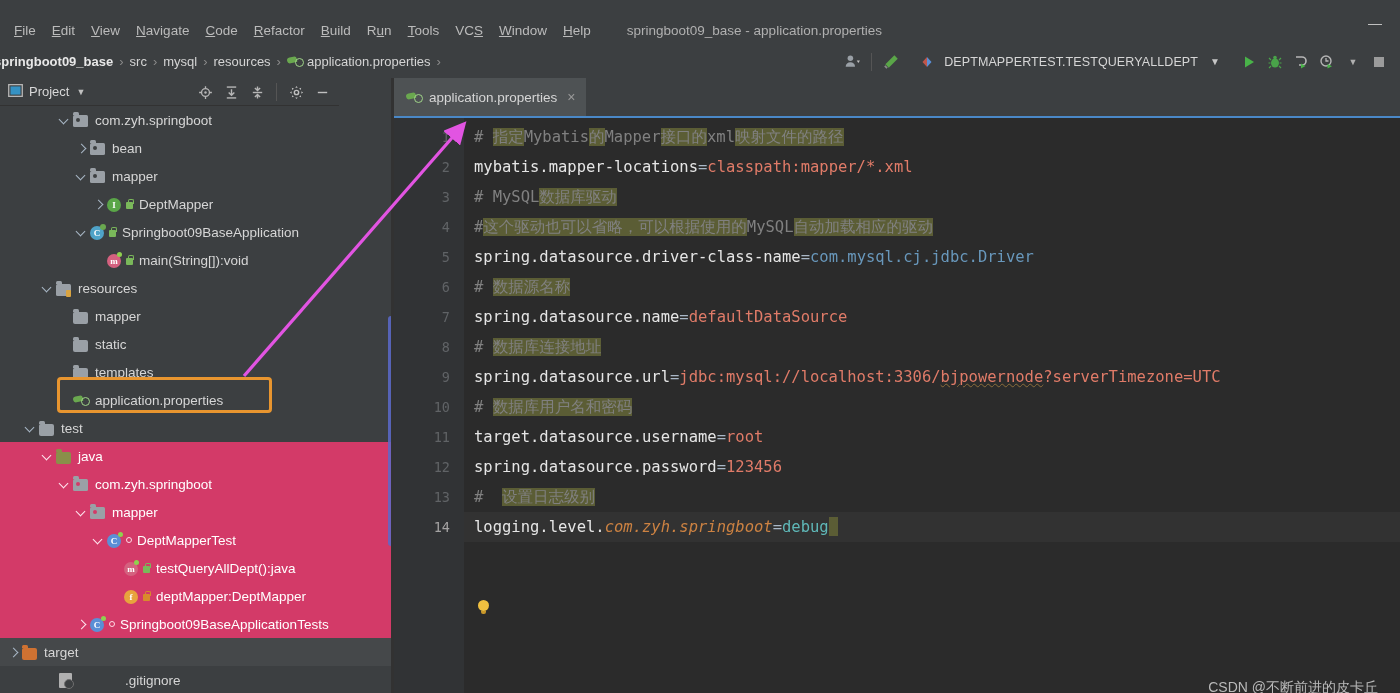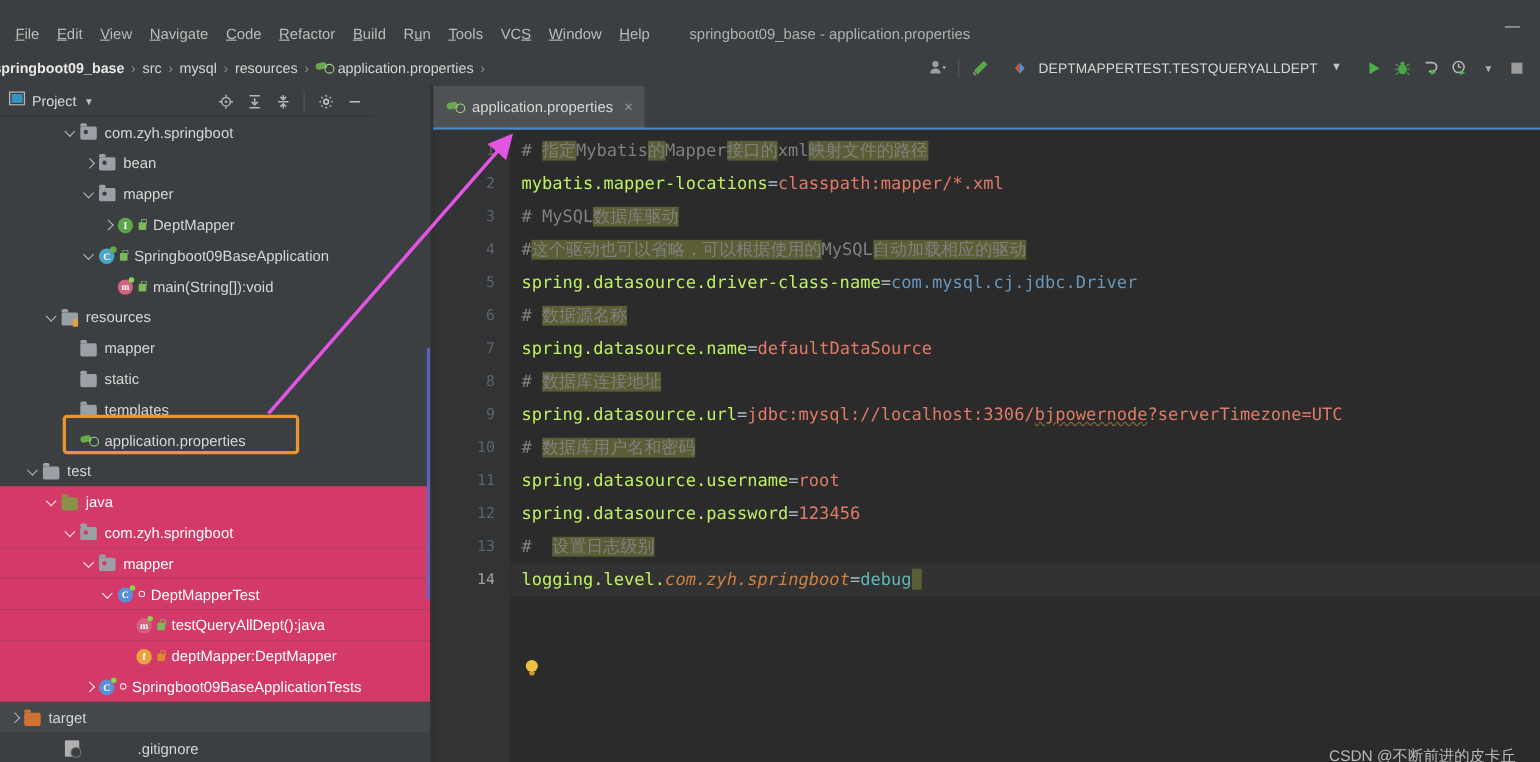--- a/index.html
+++ b/index.html
@@ -169,21 +169,21 @@
   .gutter-line.cur { color:#a4a3a3; }
   .code-lines { position:absolute; left:70px; top:0; width:936px; height:690px; }
   .cline {
     position:absolute; left:10px; height:30px; line-height:30px;
     font-family:"DejaVu Sans Mono", monospace; font-size:15.5px;
     white-space:pre;
   }
   .cline.currentline {
     left:0; width:936px; background:#323232; padding-left:10px;
   }
-  .tok-key { color:#bef264; }
+  .tok-key { color:#e5e5e5; }
   .tok-val { color:#6897bb; }
   .tok-str { color:#e07b68; }
   .tok-eq  { color:#a9b7c6; }
   .tok-cm  { color:#808080; }
   .tok-teal{ color:#5fb8b8; }
   .tok-ital{ color:#cc8242; font-style:italic; }
   .hl-typo { background:#5b5d35; }
   .wavy {
     text-decoration: underline; text-decoration-style: wavy;
     text-decoration-color:#8a6d3b; text-decoration-thickness:1px;
@@ -593,21 +593,21 @@
           <div class="cline" style="top: 4px;"><span class="tok-cm"># </span><span class="tok-cm hl-typo">指定</span><span class="tok-cm">Mybatis</span><span class="tok-cm hl-typo">的</span><span class="tok-cm">Mapper</span><span class="tok-cm hl-typo">接口的</span><span class="tok-cm">xml</span><span class="tok-cm hl-typo">映射文件的路径</span></div>
           <div class="cline" style="top: 34px;"><span class="tok-key">mybatis.mapper-locations</span><span class="tok-eq">=</span><span class="tok-str">classpath:mapper/*.xml</span></div>
           <div class="cline" style="top: 64px;"><span class="tok-cm"># MySQL</span><span class="tok-cm hl-typo">数据库驱动</span></div>
           <div class="cline" style="top: 94px;"><span class="tok-cm">#</span><span class="tok-cm hl-typo">这个驱动也可以省略，可以根据使用的</span><span class="tok-cm">MySQL</span><span class="tok-cm hl-typo">自动加载相应的驱动</span></div>
           <div class="cline" style="top: 124px;"><span class="tok-key">spring.datasource.driver-class-name</span><span class="tok-eq">=</span><span class="tok-val">com.mysql.cj.jdbc.Driver</span></div>
           <div class="cline" style="top: 154px;"><span class="tok-cm"># </span><span class="tok-cm hl-typo">数据源名称</span></div>
           <div class="cline" style="top: 184px;"><span class="tok-key">spring.datasource.name</span><span class="tok-eq">=</span><span class="tok-str">defaultDataSource</span></div>
           <div class="cline" style="top: 214px;"><span class="tok-cm"># </span><span class="tok-cm hl-typo">数据库连接地址</span></div>
           <div class="cline" style="top: 244px;"><span class="tok-key">spring.datasource.url</span><span class="tok-eq">=</span><span class="tok-str">jdbc:mysql://localhost:3306/</span><span class="tok-str wavy">bjpowernode</span><span class="tok-str">?serverTimezone=UTC</span></div>
           <div class="cline" style="top: 274px;"><span class="tok-cm"># </span><span class="tok-cm hl-typo">数据库用户名和密码</span></div>
-          <div class="cline" style="top: 304px;"><span class="tok-key">spring.datasource.username</span><span class="tok-eq">=</span><span class="tok-str">root</span></div>
+          <div class="cline" style="top: 304px;"><span class="tok-key">target.datasource.username</span><span class="tok-eq">=</span><span class="tok-str">root</span></div>
           <div class="cline" style="top: 334px;"><span class="tok-key">spring.datasource.password</span><span class="tok-eq">=</span><span class="tok-str">123456</span></div>
           <div class="cline" style="top: 364px;"><span class="tok-cm">#  </span><span class="tok-cm hl-typo">设置日志级别</span></div>
           <div class="cline currentline" style="top: 394px;"><span class="tok-key">logging.level.</span><span class="tok-ital">com.zyh.springboot</span><span class="tok-eq">=</span><span class="tok-teal">debug</span><span class="caret-blk"></span></div>
         </div>
     </div>
   </div>
 
   <svg class="arrow-svg">
     <defs>
       <marker id="ah" markerWidth="7" markerHeight="7" refX="3" refY="3.5" orient="auto">

